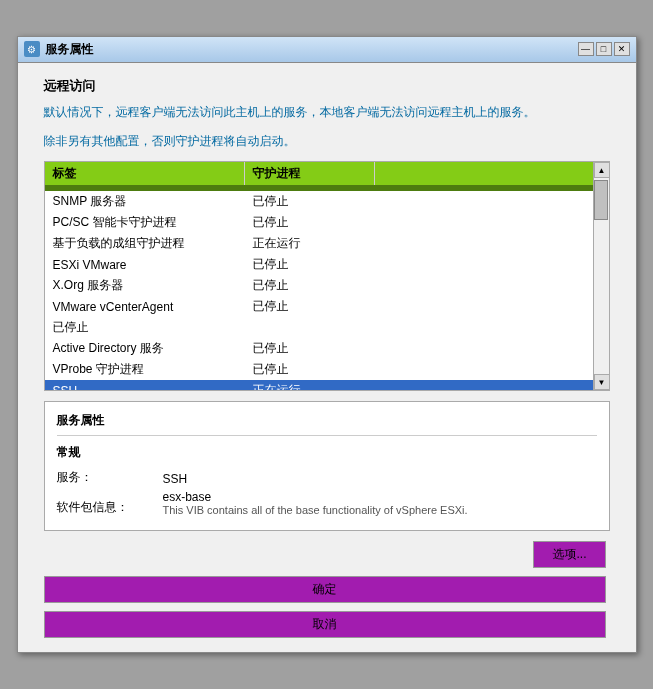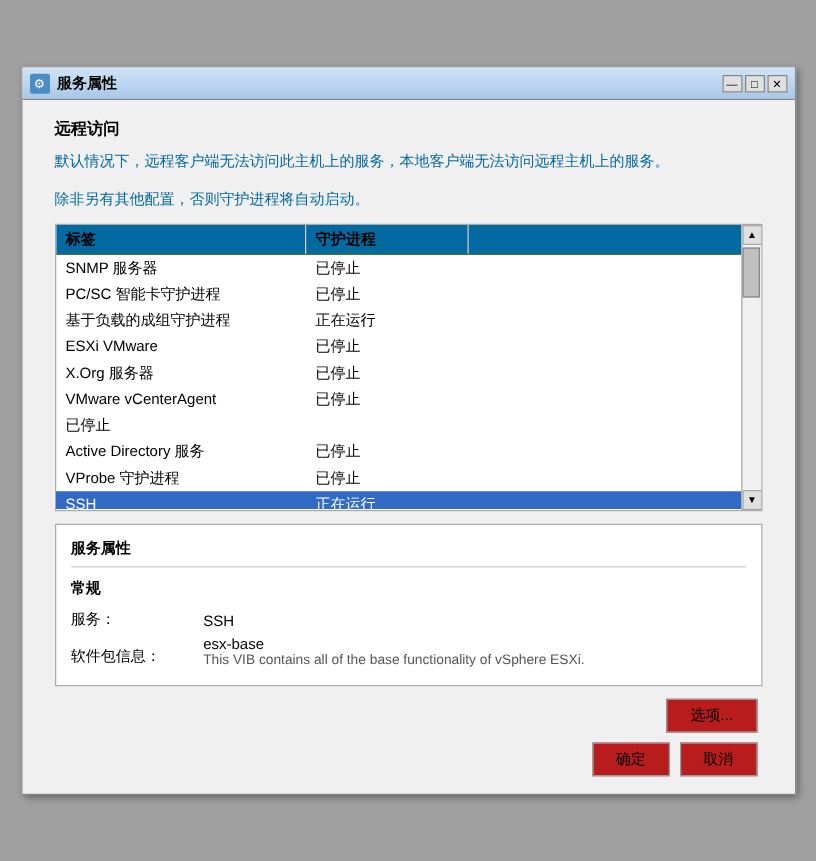--- a/index.html
+++ b/index.html
@@ -82,22 +82,22 @@
     .table-container {
       border: 1px solid #aaa;
       height: 230px;
       overflow: hidden;
       position: relative;
       background: #fff;
       margin-bottom: 10px;
     }
     .table-header {
       display: flex;
-      background: #0369a1;
-      border-bottom: 1px solid #4d7c0f;
+      background: #84cc16;
+      border-bottom: 6px solid #4d7c0f;
     }
     .th {
       padding: 3px 8px;
       font-weight: bold;
       font-size: 12px;
       border-right: 1px solid #ccc;
       color: #000;
     }
     .th:first-child { width: 200px; }
     .th:nth-child(2) { width: 130px; }
@@ -187,24 +187,25 @@
     .prop-value-sub {
       color: #555;
       font-size: 11px;
     }
     .bottom-buttons {
       display: flex;
       justify-content: flex-end;
       gap: 8px;
       margin-top: 8px;
       padding-right: 4px;
+      flex-direction: column;
     }
     .btn {
       padding: 4px 18px;
-      background: #b91c1c;
+      background: #a21caf;
       border: 1px solid #999;
       font-size: 12px;
       cursor: pointer;
       color: #000;
       min-width: 60px;
     }
     .options-row {
       display: flex;
       justify-content: flex-end;
       margin-bottom: 6px;

